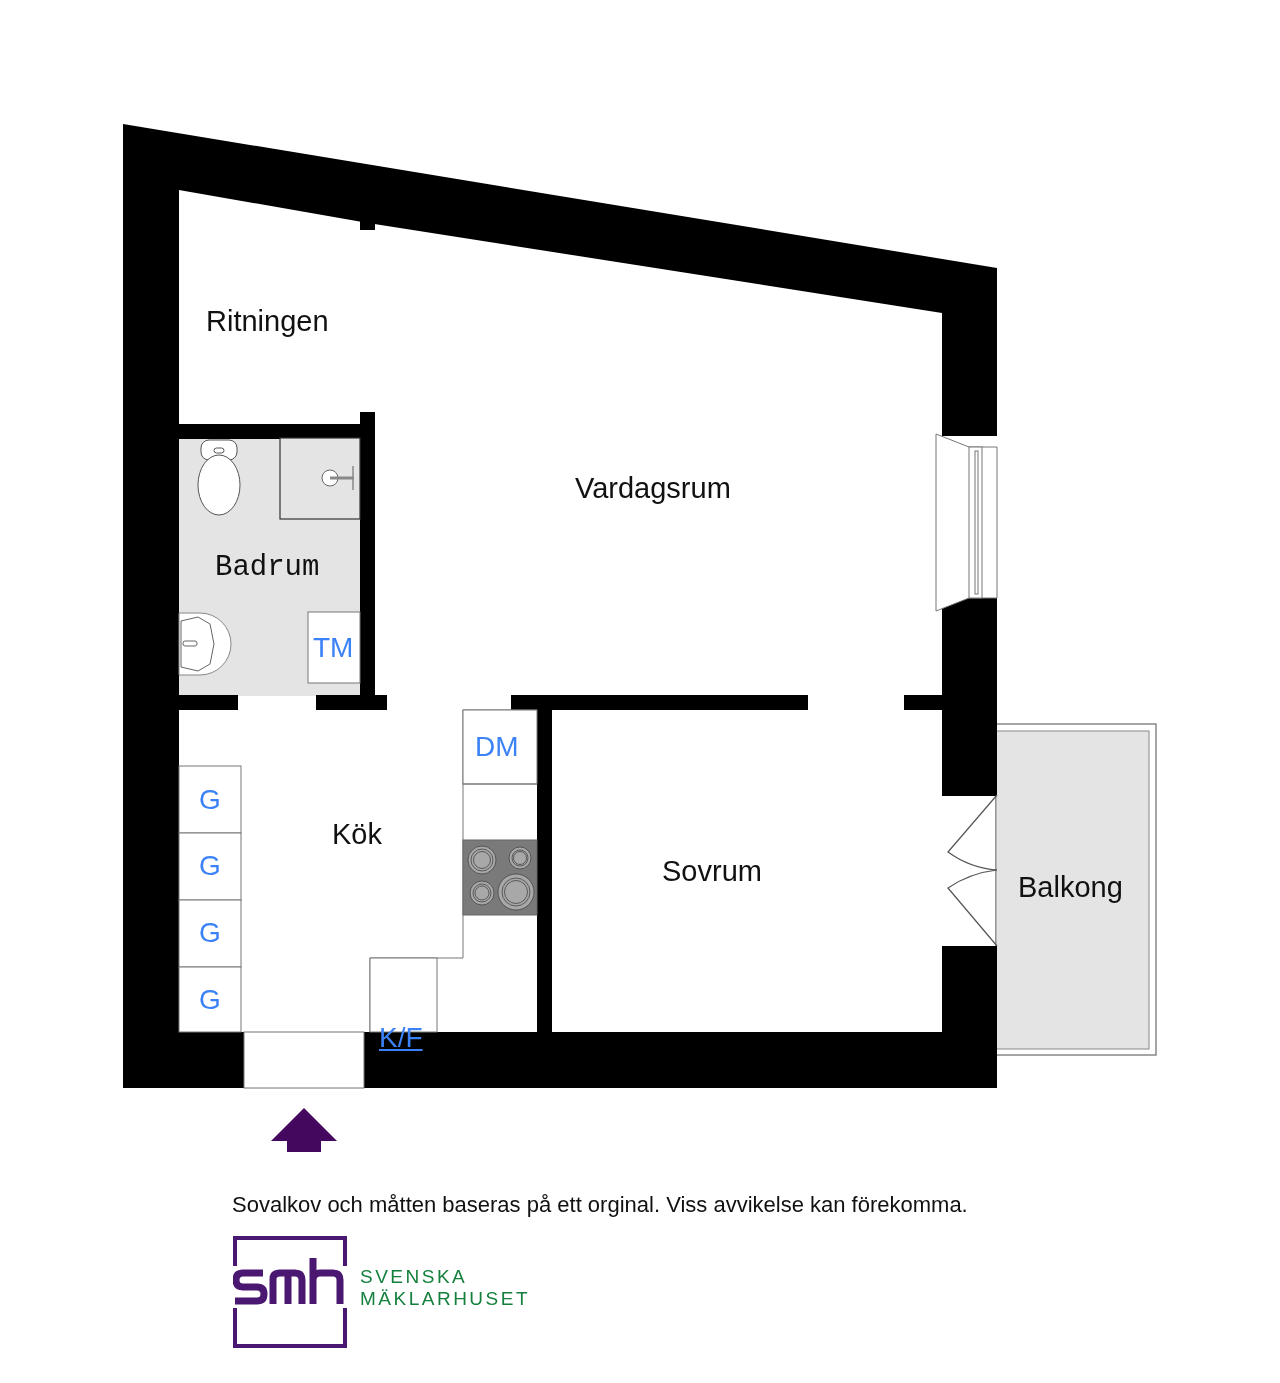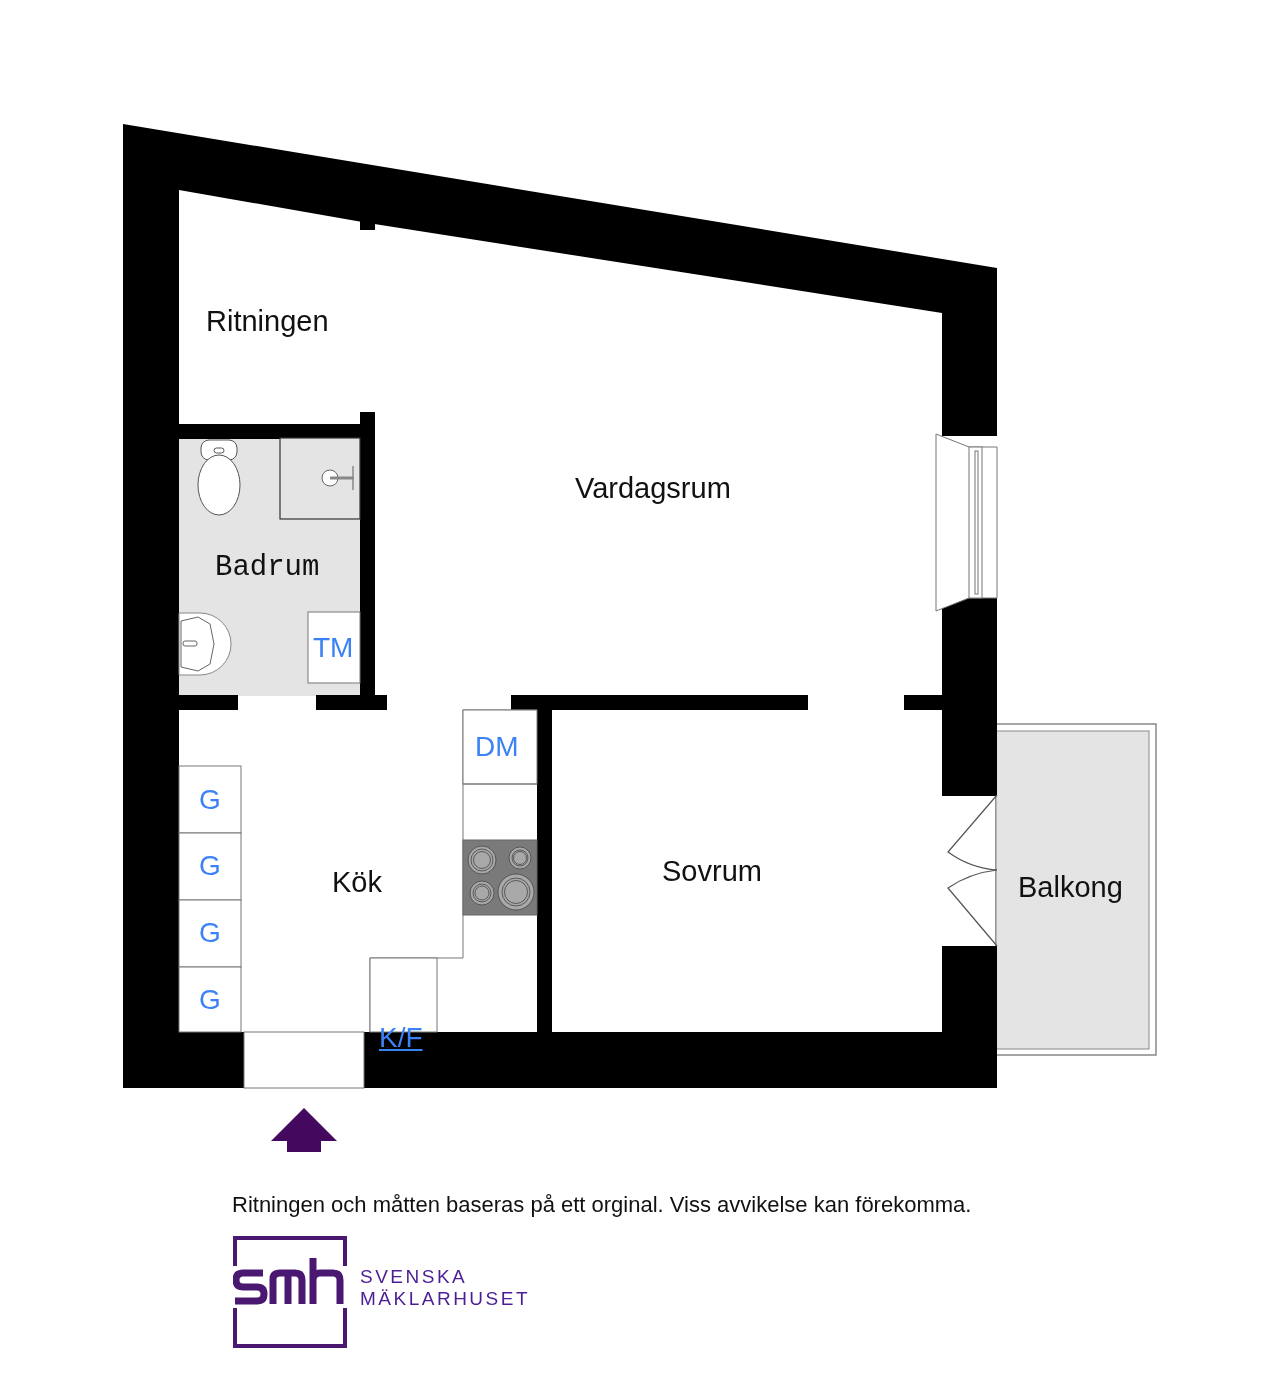--- a/index.html
+++ b/index.html
@@ -2,21 +2,21 @@
 <html><head>
 <meta charset="utf-8">
 <style>
   html, body { margin:0; padding:0; background:#ffffff; }
   body { width:1280px; height:1383px; position:relative; overflow:hidden; font-family:"Liberation Sans", sans-serif; }
   #plan { position:absolute; left:0; top:0; }
   .room-label { position:absolute; font-family:"Liberation Sans", sans-serif; font-size:29px; color:#111; white-space:nowrap; }
   .fix-label { position:absolute; font-family:"Liberation Sans", sans-serif; font-size:28px; color:#3b82f6; white-space:nowrap; text-align:center; }
   .disclaimer { position:absolute; left:232px; top:1192px; font-size:22px; color:#111; white-space:nowrap; }
   .logo { position:absolute; left:233px; top:1236px; width:114px; height:112px; }
-  .brand { position:absolute; left:360px; top:1266px; font-size:19px; letter-spacing:2.5px; color:#4c1d95; line-height:22px; }
+  .brand { position:absolute; left:360px; top:1266px; font-size:19px; letter-spacing:2.5px; color:#15803d; line-height:22px; }
 </style>
 </head>
 <body>
 
 <svg id="plan" width="1280" height="1383" viewBox="0 0 1280 1383" xmlns="http://www.w3.org/2000/svg">
 
   <g>
     <rect x="996" y="724" width="160" height="331" fill="#ffffff" stroke="#888" stroke-width="1.5"></rect>
     <rect x="996" y="731" width="153" height="318" fill="#e4e4e4" stroke="#888" stroke-width="1"></rect>
   </g>
@@ -116,33 +116,33 @@
 
   <g fill="#45085f">
     <polygon points="271,1141 304,1108 337,1141"></polygon>
     <rect x="287" y="1140" width="34" height="12"></rect>
   </g>
 </svg>
 
 <div class="room-label" style="left:206px; top:305px;">Ritningen</div>
 <div class="room-label" style="left:575px; top:472px;">Vardagsrum</div>
 <div class="room-label" style="left:215px; top:551px;font-family:Liberation Mono, monospace;">Badrum</div>
-<div class="room-label" style="left:332px; top:818px;margin-top:48px;">Kök</div>
+<div class="room-label" style="left:332px; top:818px;">Kök</div>
 <div class="room-label" style="left:662px; top:855px;">Sovrum</div>
 <div class="room-label" style="left:1018px; top:871px;">Balkong</div>
 
 <div class="fix-label" style="left:313px; top:632px;">TM</div>
 <div class="fix-label" style="left:475px; top:731px;">DM</div>
 <div class="fix-label" style="left:379px; top:1022px;text-decoration:underline;">K/F</div>
 <div class="fix-label" style="left:199px; top:784px;">G</div>
 <div class="fix-label" style="left:199px; top:850px;">G</div>
 <div class="fix-label" style="left:199px; top:917px;">G</div>
 <div class="fix-label" style="left:199px; top:984px;">G</div>
 
-<div class="disclaimer">Ritningen och måtten baseras på ett orginal. Viss avvikelse kan förekomma.</div>
+<div class="disclaimer">Sovalkov och måtten baseras på ett orginal. Viss avvikelse kan förekomma.</div>
 
 <svg class="logo" viewBox="0 0 114 112" xmlns="http://www.w3.org/2000/svg">
   <path d="M2,30 L2,2 L112,2 L112,30" fill="none" stroke="#4a1870" stroke-width="4"></path>
   <path d="M2,72 L2,110 L112,110 L112,72" fill="none" stroke="#4a1870" stroke-width="4"></path>
   <g fill="none" stroke="#4a1870" stroke-width="7">
     <path d="M30,37 L10,37 Q3,37 3,44 Q3,51 10,51 L24,51 Q31,51 31,58 Q31,65 24,65 L2,65"></path>
     <path d="M40,68 L40,43 Q40,37 47,37 L62,37 Q69,37 69,44 L69,68 M55,37 L55,68"></path>
     <path d="M80,22 L80,68 M80,44 Q80,37 87,37 L100,37 Q107,37 107,44 L107,68"></path>
   </g>
 </svg>

